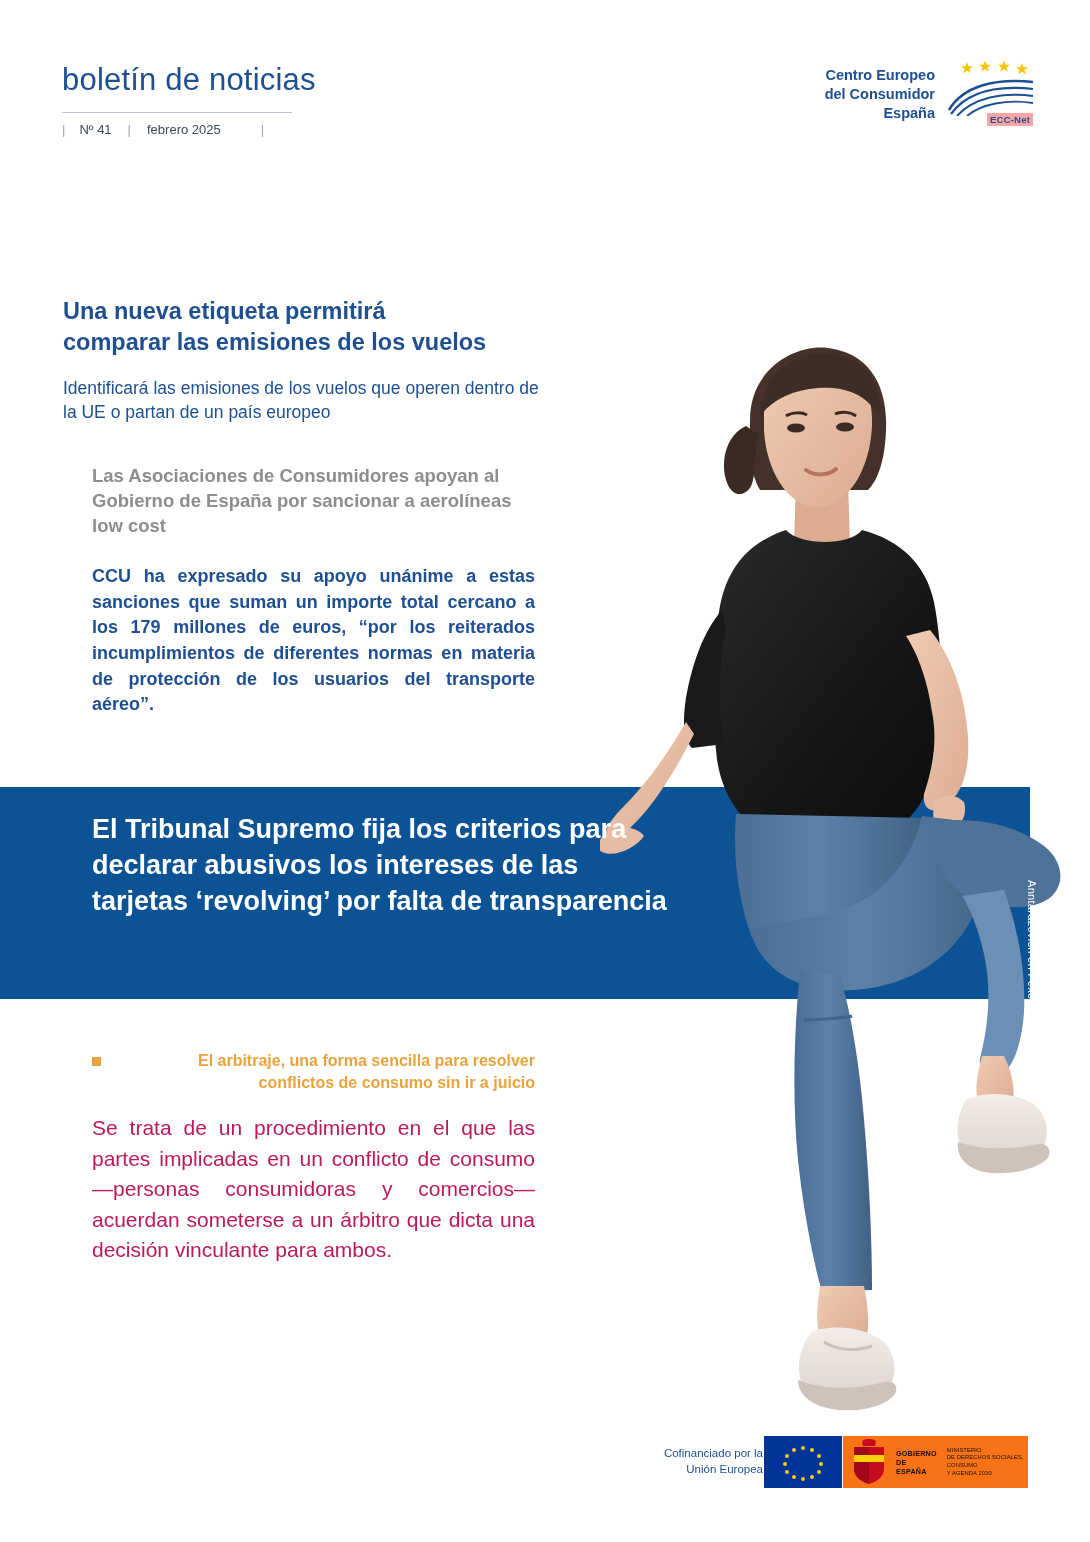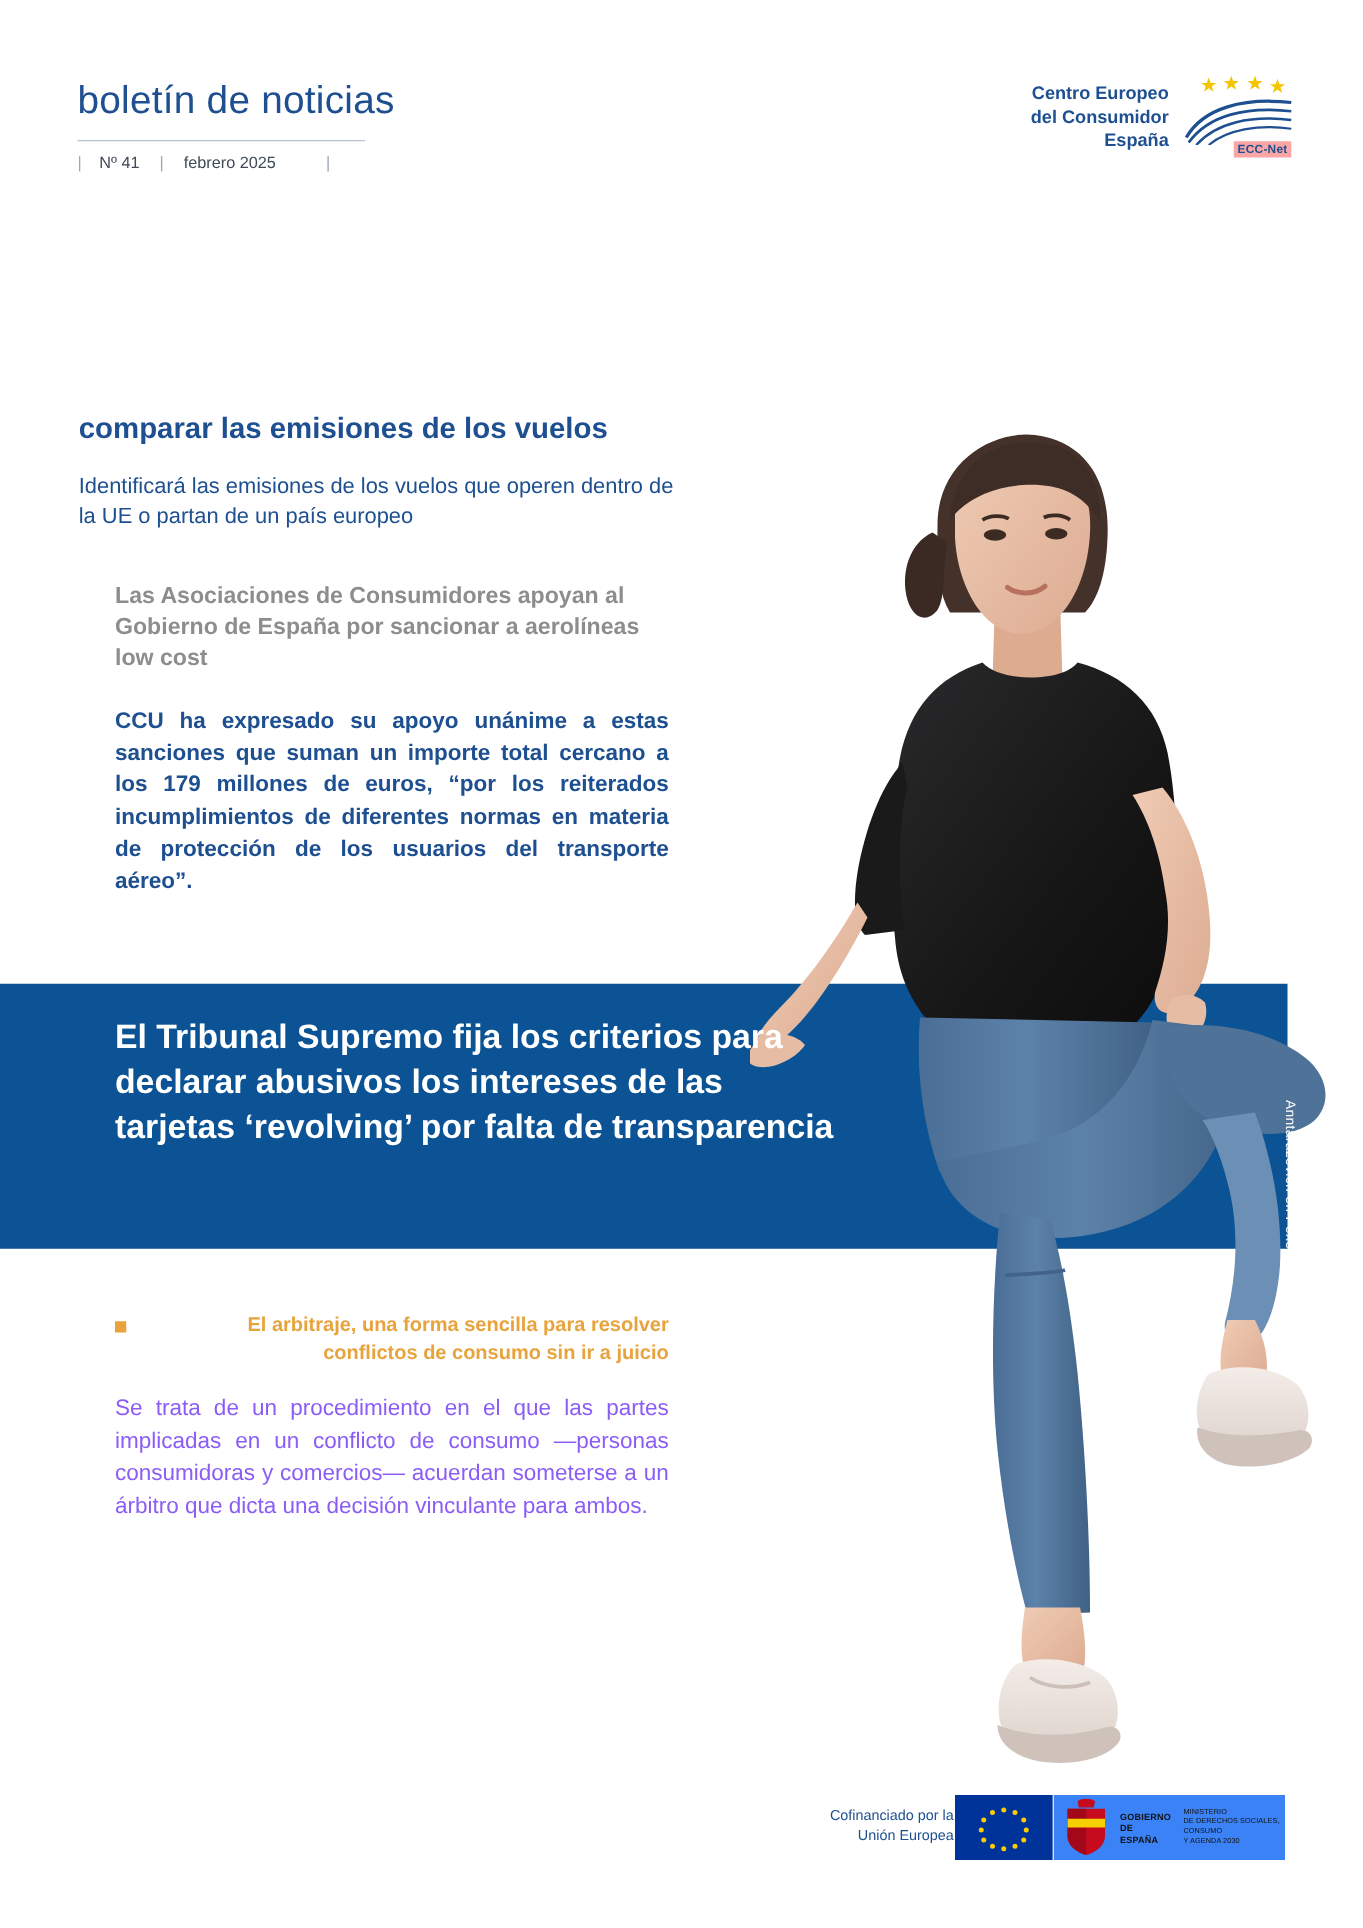--- a/index.html
+++ b/index.html
@@ -83,21 +83,21 @@
   .bullet-head{
     margin-top:36px;display:flex;gap:27px;align-items:flex-start;text-align:right;
   }
   .bullet-sq{
     width:9px;height:9px;background:#e8a33d;margin-top:7px;flex:0 0 auto;
   }
   .bullet-head .txt{
     font-size:16px;line-height:1.35;color:#e8a33d;font-weight:bold;
   }
   .body-col p.gray2{
-    margin:20px 0 0 0;font-size:18px;line-height:1.45;color:#8b5cf6;text-align:justify;
+    margin:20px 0 0 0;font-size:21px;line-height:1.45;color:#be185d;text-align:justify;
   }
 
   
   .photo{
     position:absolute;left:600px;top:330px;width:470px;height:1100px;
     z-index:4;
   }
   .credit{
     position:absolute;right:52px;top:880px;
     writing-mode:vertical-rl;
@@ -111,21 +111,21 @@
     display:flex;justify-content:flex-end;align-items:center;gap:1px;
     padding-right:62px;box-sizing:border-box;
   }
   .cofin-text{
     font-size:11.5px;line-height:1.35;color:#1d4f91;text-align:right;
   }
   .eu-flag{
     width:78px;height:52px;background:#003399;position:relative;
   }
   .es-flag{
-    width:185px;height:52px;background:#3b82f6;display:flex;align-items:center;
+    width:185px;height:52px;background:#f97316;display:flex;align-items:center;
     position:relative;overflow:hidden;
   }
   .es-coat{
     width:42px;height:46px;margin-left:5px;position:relative;flex:0 0 auto;
   }
   .es-flag .gob{
     font-size:7.2px;font-weight:bold;color:#111;line-height:1.25;margin-left:6px;
     letter-spacing:.2px;
   }
   .es-flag .min{
@@ -171,21 +171,21 @@
           <path d="M10,40 C26,22 54,16 86,20" stroke-width="2"></path>
           <path d="M20,40 C34,28 60,23 86,27" stroke-width="1.8"></path>
         </g>
       </svg>
       <div class="ecc-badge">ECC-Net</div>
     </div>
   </div>
 
   <div class="lead">
     <h1>
-      <br>
+      <span>Una nueva etiqueta permitirá</span><br>
       <span>comparar las emisiones de los vuelos</span>
     </h1>
     <div class="sub">Identificará las emisiones de los vuelos que operen dentro de la UE o partan de un país europeo</div>
   </div>
 
   <div class="second">
     <h2>Las Asociaciones de Consumidores apoyan al Gobierno de España por sancionar a aerolíneas low cost</h2>
     <p>CCU ha expresado su apoyo unánime a estas sanciones que suman un importe total cercano a los 179 millones de euros, “por los reiterados incumplimientos de diferentes normas en materia de protección de los usuarios del transporte aéreo”.</p>
   </div>
 

